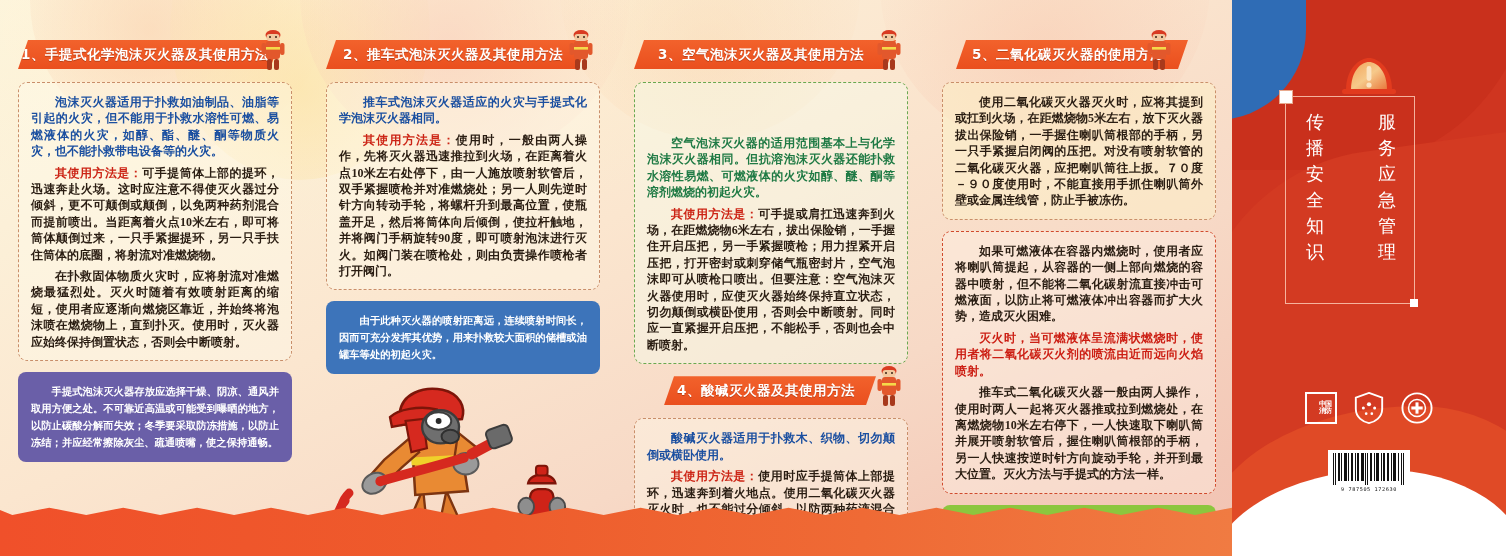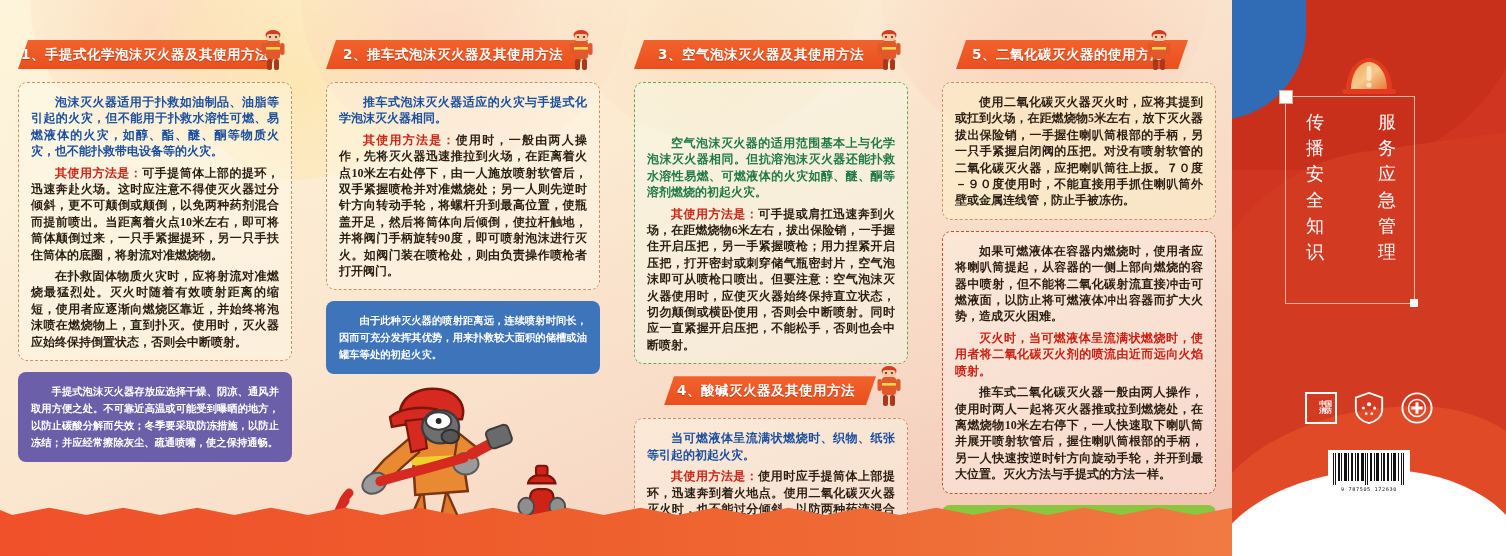--- a/index.html
+++ b/index.html
@@ -357,21 +357,21 @@
           <rect x="8" y="15" width="14" height="18" rx="3" fill="#e2582c"></rect>
           <rect x="8" y="21" width="14" height="2.6" fill="#f5d94a"></rect>
           <rect x="9" y="33" width="5" height="11" rx="2" fill="#a8391c"></rect>
           <rect x="16" y="33" width="5" height="11" rx="2" fill="#a8391c"></rect>
           <rect x="3.5" y="17" width="4.5" height="12" rx="2" fill="#e2582c"></rect>
           <rect x="22" y="17" width="4.5" height="12" rx="2" fill="#e2582c"></rect>
         </svg>
       </div>
 
       <div class="card">
-        <p class="p p-blue">当可燃液体呈流满状燃烧时、织物、纸张等引起的初起火灾。</p>
+        <p class="p p-blue">酸碱灭火器适用于扑救木、织物、切勿颠倒或横卧使用。</p>
         <p class="p p-dark"><span class="lead">其使用方法是：</span><span>使用时应手提筒体上部提环，迅速奔到着火地点。使用二氧化碳灭火器灭火时，也不能过分倾斜，以防两种药液混合而提前喷射。在距离燃烧物6米左右，即可将灭火器颠倒过来，并摇晃几次，使两种药液加快混合；一只手握住提环，另一只手抓住筒体下的底圈将喷出的射流对准燃烧最猛烈处喷射。同时随着喷射距离的缩减，使用人应向燃烧处推近。</span></p>
       </div>
     </div>
 
     <div class="col">
       <div class="sec-head">
         <div class="ribbon ribbon-narrow" style="margin-left:14px;width:232px;">
           <span class="ribbon-text">5、二氧化碳灭火器的使用方法</span>
         </div>
         <svg class="mascot" viewBox="0 0 30 46" style="right:42px;">

